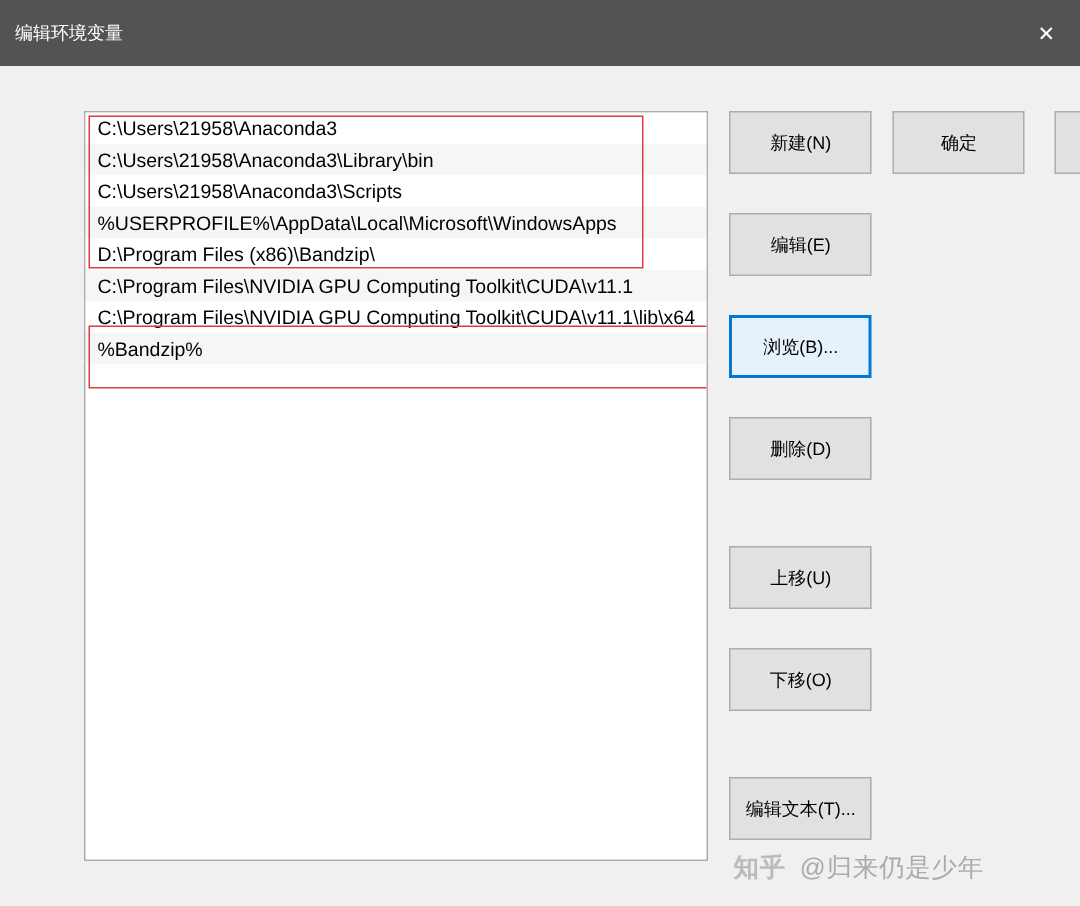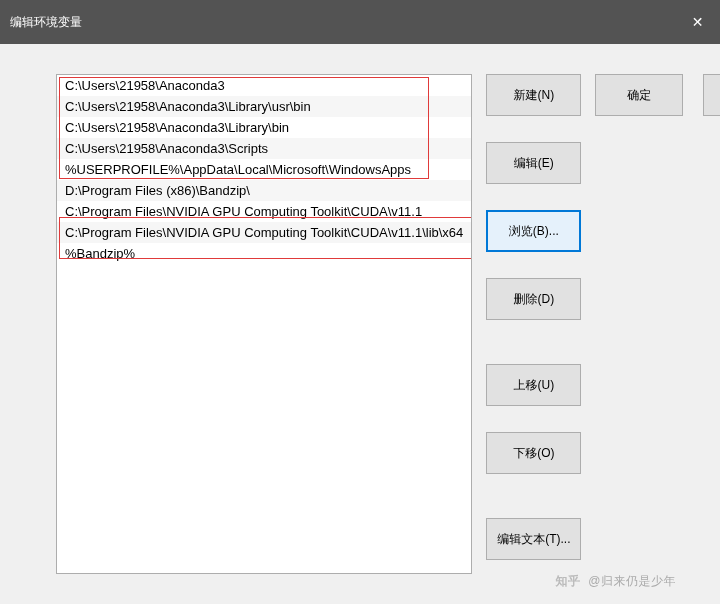--- a/index.html
+++ b/index.html
@@ -90,24 +90,24 @@
     .spacer-md { height: 28px; }
     .footer {
       display: flex;
       justify-content: flex-end;
       gap: 20px;
       padding-right: 2px;
     }
     .footer .btn { width: 88px; }
     .watermark {
       position: absolute;
-      right: 44px;
+      right: 64px;
       bottom: 14px;
       color: #aaa;
-      font-size: 12px;
+      font-size: 17px;
       pointer-events: none;
       letter-spacing: 0.5px;
       margin-top: 38px;
     }
     .watermark-logo {
       display: inline-block;
       font-weight: bold;
       color: #bbb;
       margin-right: 4px;
     }
@@ -119,21 +119,20 @@
   <span class="titlebar-title">编辑环境变量</span>
   <div class="titlebar-close">
     <span>✕</span>
   </div>
 </div>
 
 <div class="body-area">
   <div class="main-row">
     <div class="listbox">
       <div class="list-item">C:\Users\21958\Anaconda3</div>
-      <div class="list-item">C:\Users\21958\Anaconda3\Library\usr\bin</div>
       <div class="list-item">C:\Users\21958\Anaconda3\Library\bin</div>
       <div class="list-item">C:\Users\21958\Anaconda3\Scripts</div>
       <div class="list-item">%USERPROFILE%\AppData\Local\Microsoft\WindowsApps</div>
       <div class="list-item">D:\Program Files (x86)\Bandzip\</div>
       <div class="list-item">C:\Program Files\NVIDIA GPU Computing Toolkit\CUDA\v11.1</div>
       <div class="list-item">C:\Program Files\NVIDIA GPU Computing Toolkit\CUDA\v11.1\lib\x64</div>
       <div class="list-item">%Bandzip%</div>
       <div class="highlight-box hl1"></div>
       <div class="highlight-box hl2"></div>
     </div>

